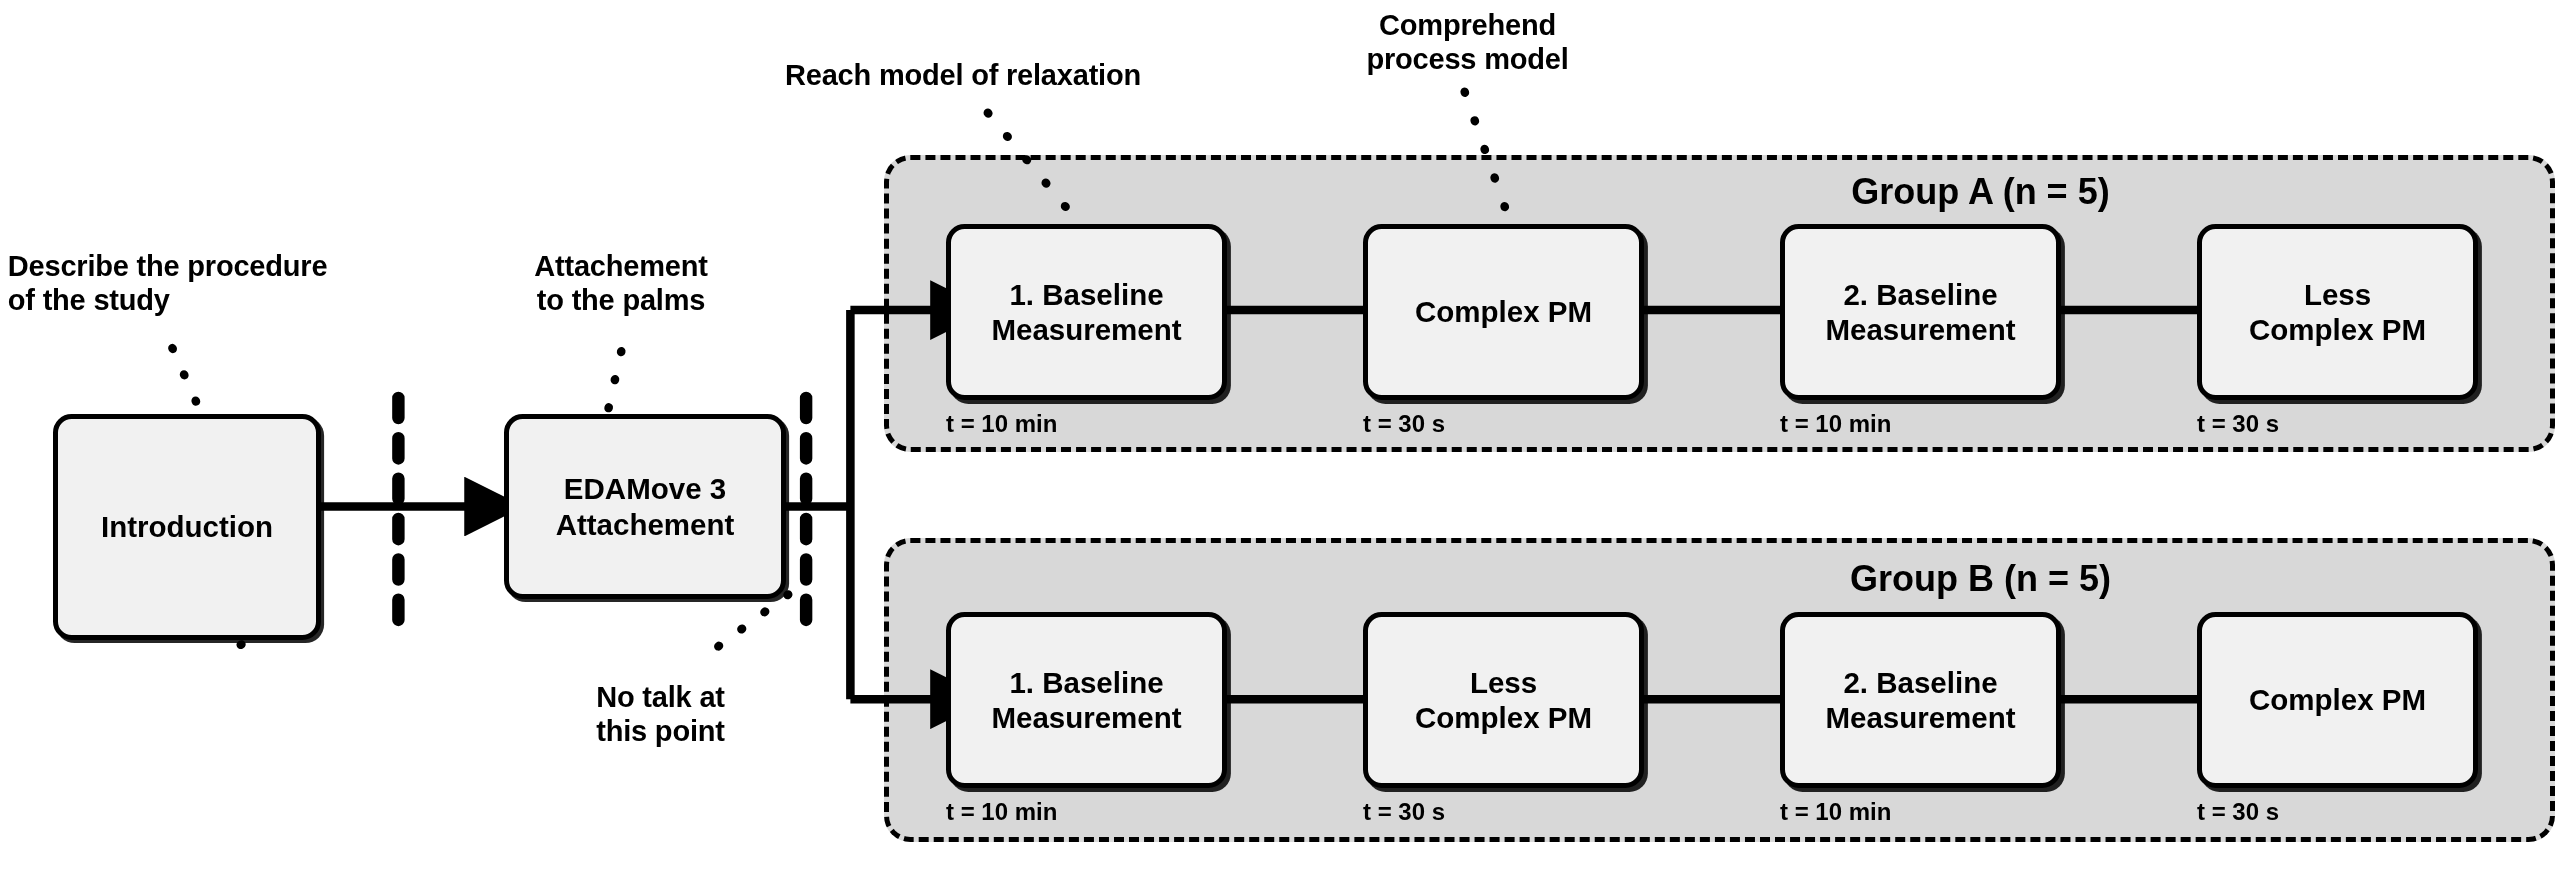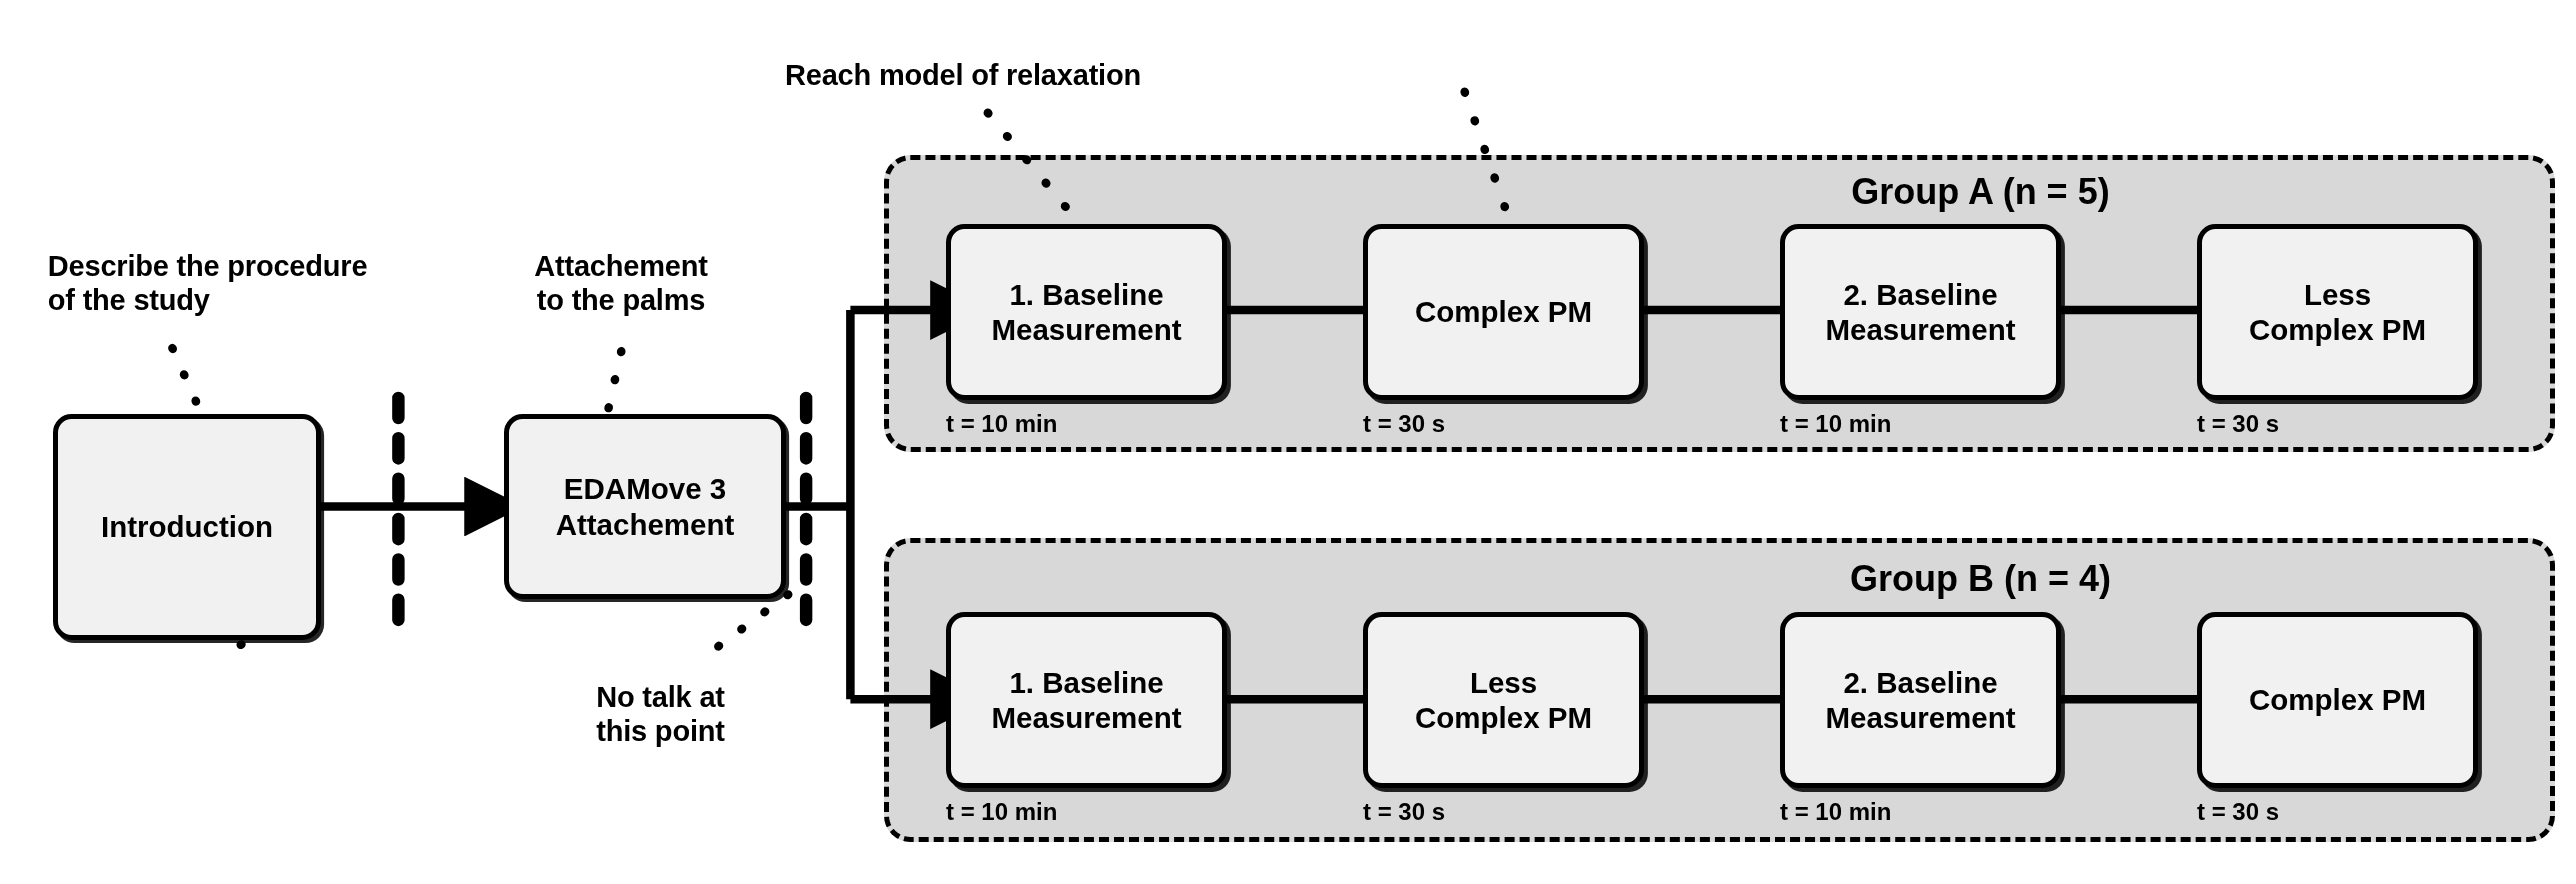--- a/index.html
+++ b/index.html
@@ -121,28 +121,30 @@
     <line x1="2567" y1="900" x2="2842" y2="900" stroke="#000" stroke-width="11" marker-end="url(#arrowhead)"></line>
 
     <line x1="222" y1="448" x2="253" y2="518" stroke="#000" stroke-width="11" stroke-dasharray="1 36" stroke-linecap="round"></line>
     <line x1="310" y1="830" x2="425" y2="762" stroke="#000" stroke-width="11" stroke-dasharray="1 36" stroke-linecap="round"></line>
     <line x1="800" y1="452" x2="783" y2="528" stroke="#000" stroke-width="11" stroke-dasharray="1 36" stroke-linecap="round"></line>
     <line x1="925" y1="832" x2="1022" y2="760" stroke="#000" stroke-width="11" stroke-dasharray="1 36" stroke-linecap="round"></line>
     <line x1="1272" y1="145" x2="1392" y2="290" stroke="#000" stroke-width="11" stroke-dasharray="1 38" stroke-linecap="round"></line>
     <line x1="1886" y1="118" x2="1946" y2="290" stroke="#000" stroke-width="11" stroke-dasharray="1 38" stroke-linecap="round"></line>
   </svg>
 
-  <div class="annot left" style="left:7.8px; top:249px; width:419px;margin-left:40px;">Describe the procedure
+  <div class="annot left" style="left:7.8px; top:249px; width:419px;">Describe the procedure
 of the study</div>
 
   <div class="annot center" style="left:481px; top:249px; width:280px;">Attachement
 to the palms</div>
 
   <div class="annot center" style="left:730px; top:58px; width:466px;">Reach model of relaxation</div>
 
+  <div class="annot center" style="left:1289px; top:7.8px; width:357px;">Comprehend
+process model</div>
 
 
   <div class="annot center" style="left:536px; top:680px; width:249px;">No talk at
 this point</div>
 
   <div class="step plain" style="left:53px; top:414px; width:268px; height:226px;">Introduction</div>
 
   <div class="step plain" style="left:504px; top:414px; width:282px; height:185px;">EDAMove 3
 Attachement</div>
 
@@ -156,21 +158,21 @@
   <div class="duration" style="left:1363px; top:410px; width:281px;">t = 30 s</div>
 
   <div class="step" style="left:1780px; top:224px; width:281px; height:176px;">2. Baseline
 Measurement</div>
   <div class="duration" style="left:1780px; top:410px; width:281px;">t = 10 min</div>
 
   <div class="step" style="left:2197px; top:224px; width:281px; height:176px;">Less
 Complex PM</div>
   <div class="duration" style="left:2197px; top:410px; width:281px;">t = 30 s</div>
 
-  <div class="group-label" style="left:1437px; top:558px; width:1087px;">Group B (n = 4)</div>
+  <div class="group-label" style="left:1437px; top:558px; width:1087px;">Group B (n = 5)</div>
 
   <div class="step" style="left:946px; top:612px; width:281px; height:176px;">1. Baseline
 Measurement</div>
   <div class="duration" style="left:946px; top:798px; width:281px;">t = 10 min</div>
 
   <div class="step" style="left:1363px; top:612px; width:281px; height:176px;">Less
 Complex PM</div>
   <div class="duration" style="left:1363px; top:798px; width:281px;">t = 30 s</div>
 
   <div class="step" style="left:1780px; top:612px; width:281px; height:176px;">2. Baseline

